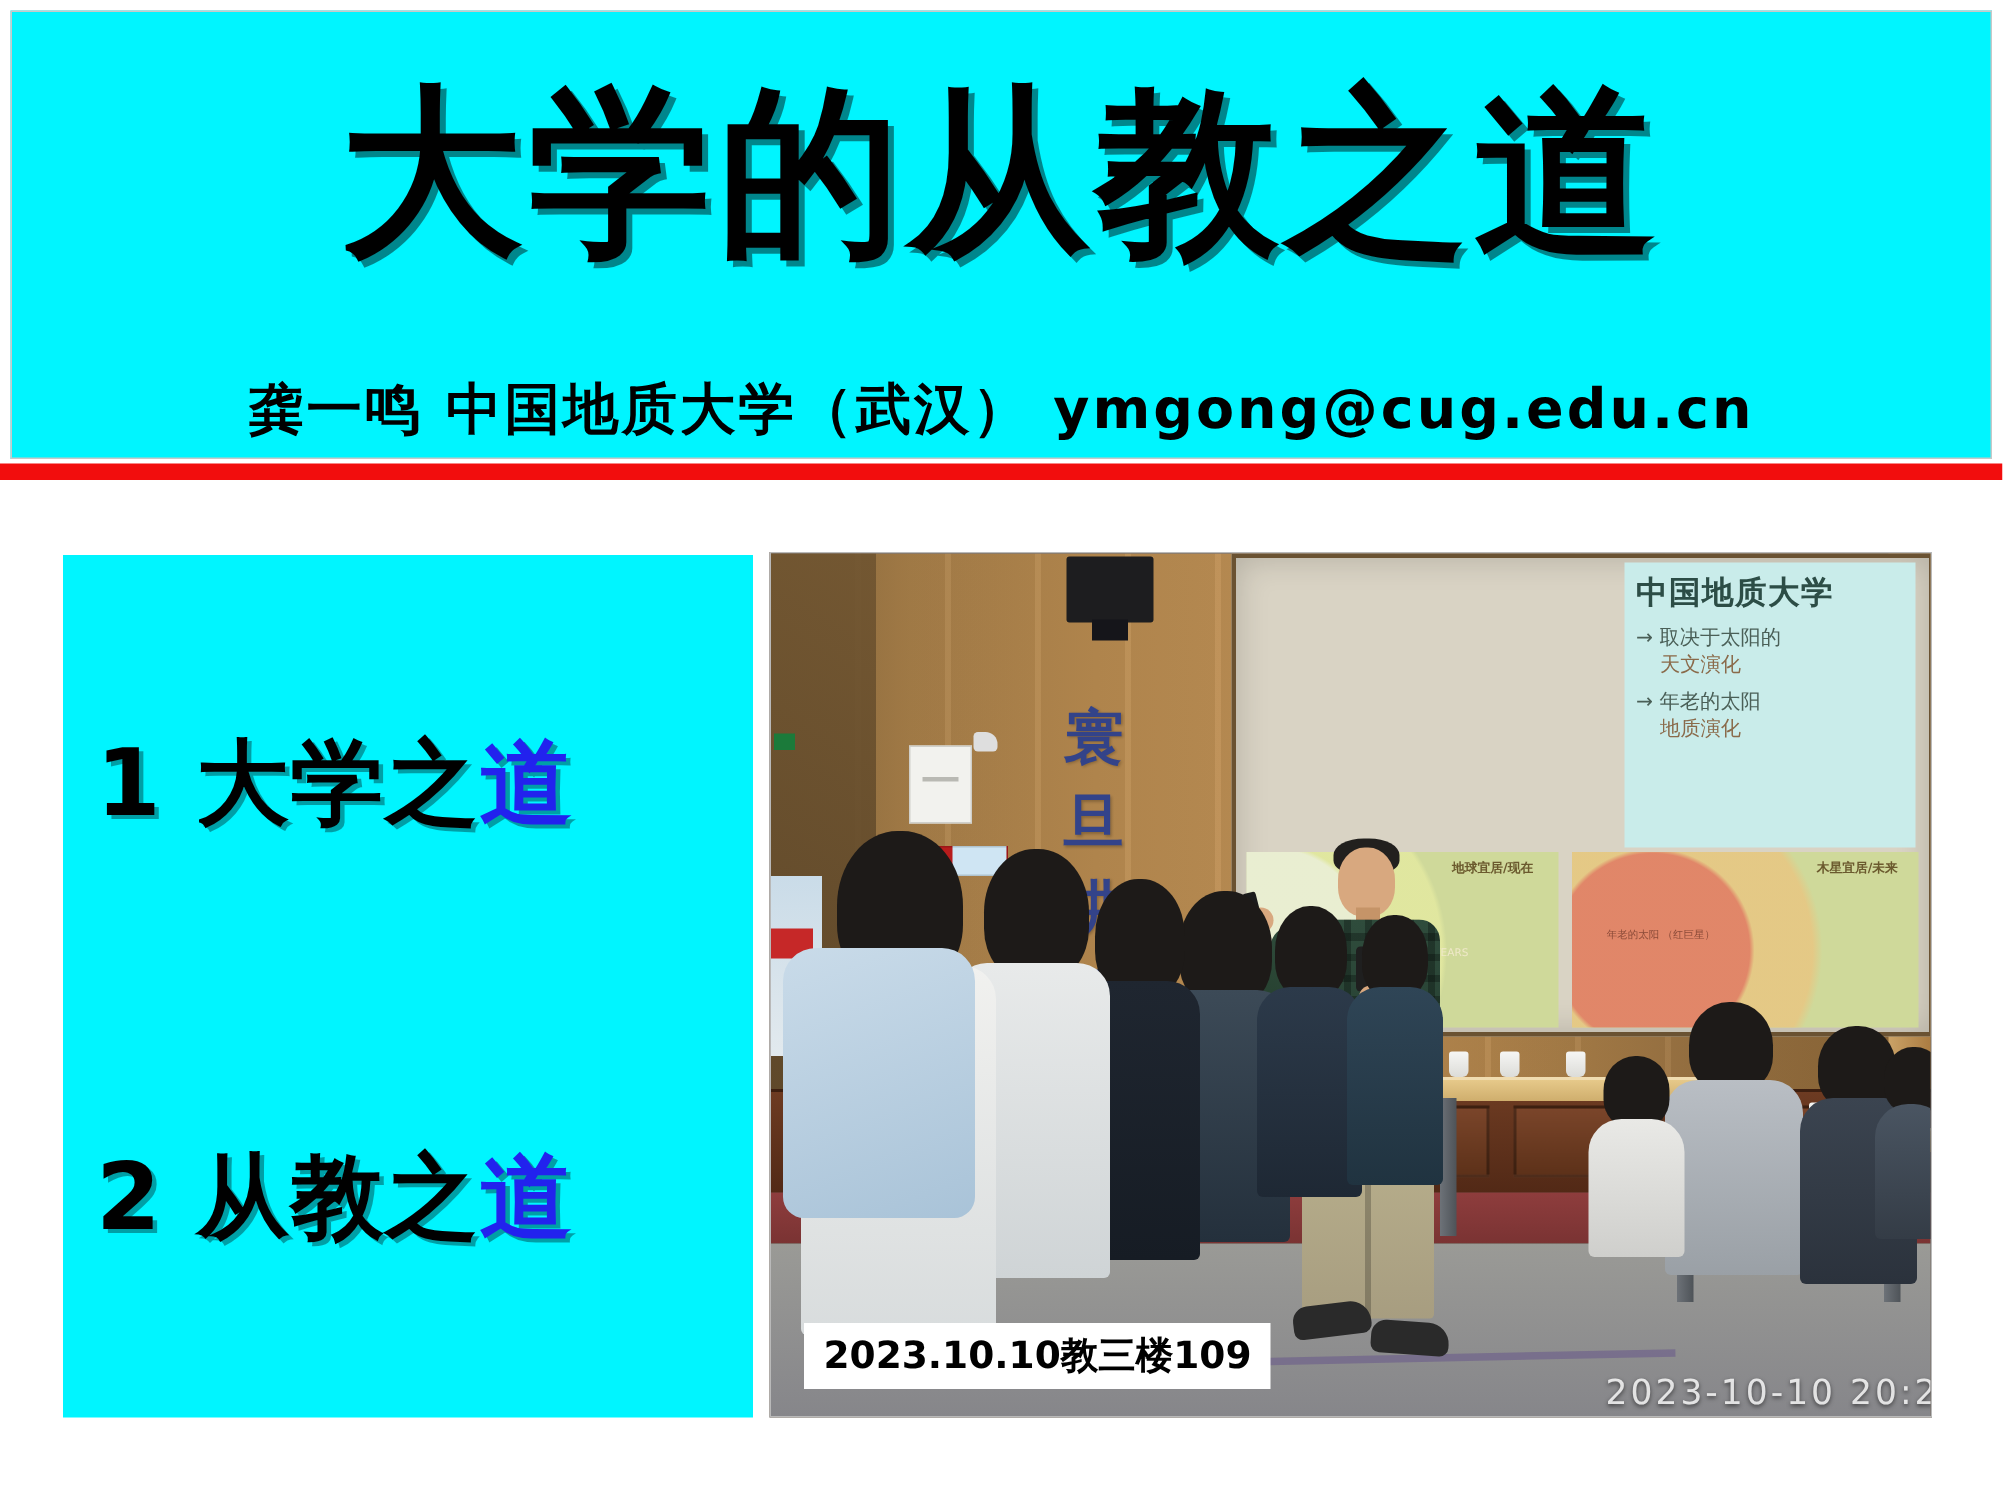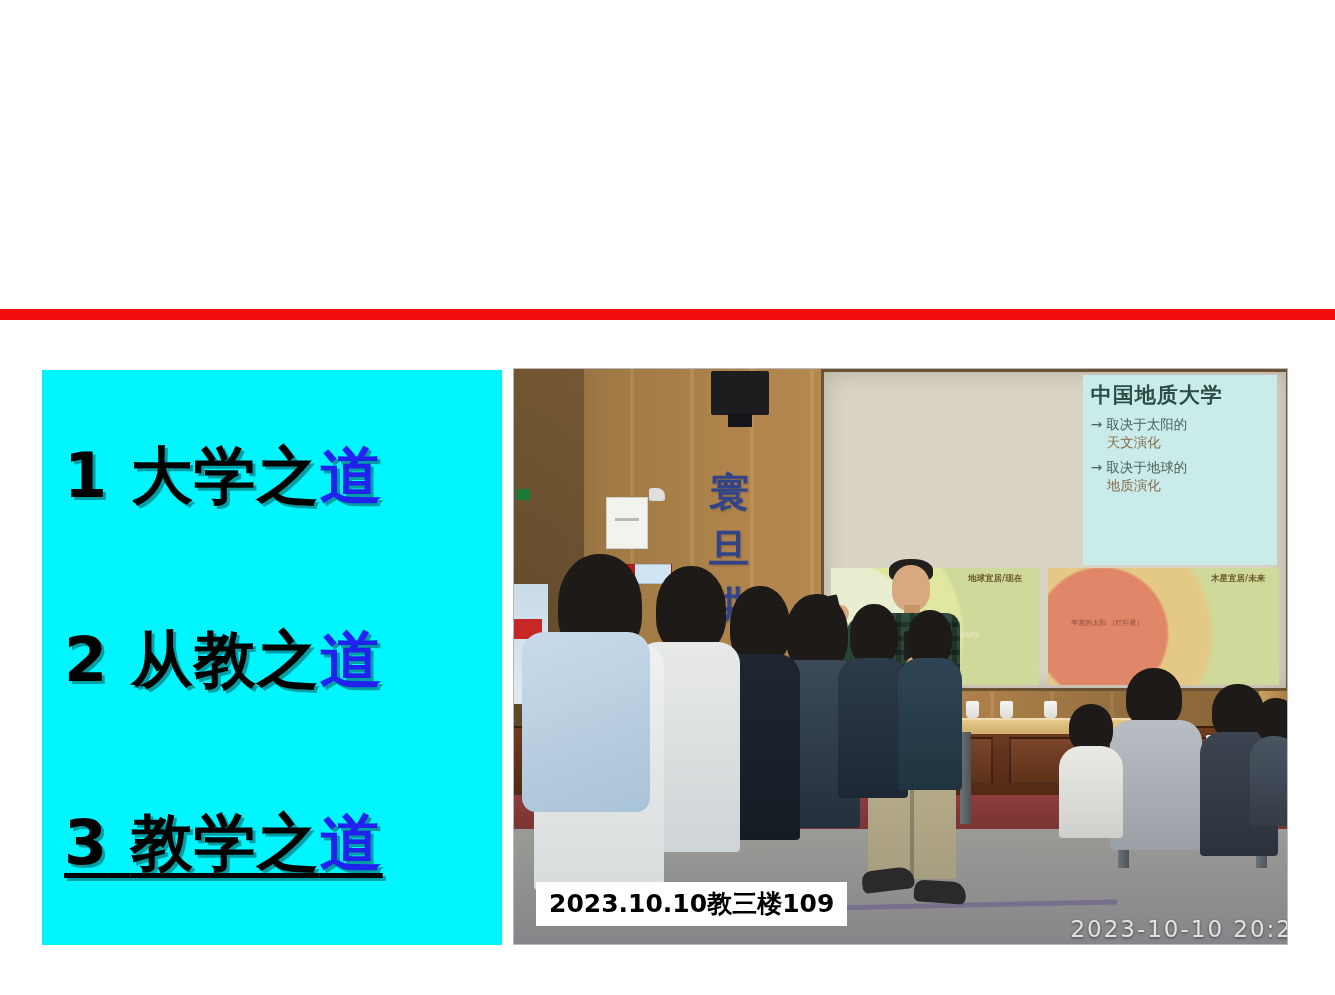--- a/index.html
+++ b/index.html
@@ -404,39 +404,39 @@
     letter-spacing:2px;
     white-space:nowrap;
     text-shadow:0 1px 3px rgba(0,0,0,.55);
   }
 </style>
 </head>
 <body>
 
 <div id="slide">
 
+  <div class="header-band">
+    <div class="main-title">大学的从教之道</div>
+    <div class="subtitle">龚一鸣  中国地质大学（武汉）  ymgong@cug.edu.cn</div>
+  </div>
 
   <div class="red-bar"></div>
 
   <div class="outline-panel">
 
     <div class="outline-item">
       <span>1</span>
       <span>大学之</span><span class="accent-blue">道</span>
     </div>
 
     <div class="outline-item">
       <span>2</span>
       <span>从教之</span><span class="accent-blue">道</span>
     </div>
 
-    <div class="outline-item is-underlined">
-      <span>3</span>
-      <span>教学之</span><span class="accent-blue">道</span>
-    </div>
 
 
   </div>
 
   <div class="photo">
 
     <div class="ph-layer wall"></div>
     <div class="ph-layer wall-panel-lines"></div>
     <div class="ph-layer wall-left-dark"></div>
     <div class="ph-layer right-column"></div>
@@ -467,21 +467,21 @@
 
         <div class="slide-right-text">
           <div class="sr-title">中国地质大学</div>
           <div class="sr-bullet">
             <span>→</span>
             <span>取决于太阳的</span>
           </div>
           <div class="sr-sub">天文演化</div>
           <div class="sr-bullet">
             <span>→</span>
-            <span>取决于地球的</span>
+            <span>年老的太阳</span>
           </div>
           <div class="sr-sub">地质演化</div>
         </div>
 
         <div class="slide-bot-left">
           <div class="arc arc-a"></div>
           <div class="arc arc-sun"></div>
           <div class="bot-caption bot-cap-l">地球宜居/现在</div>
           <div class="bot-note bot-note-l">SUN
 CURRENT AGE

